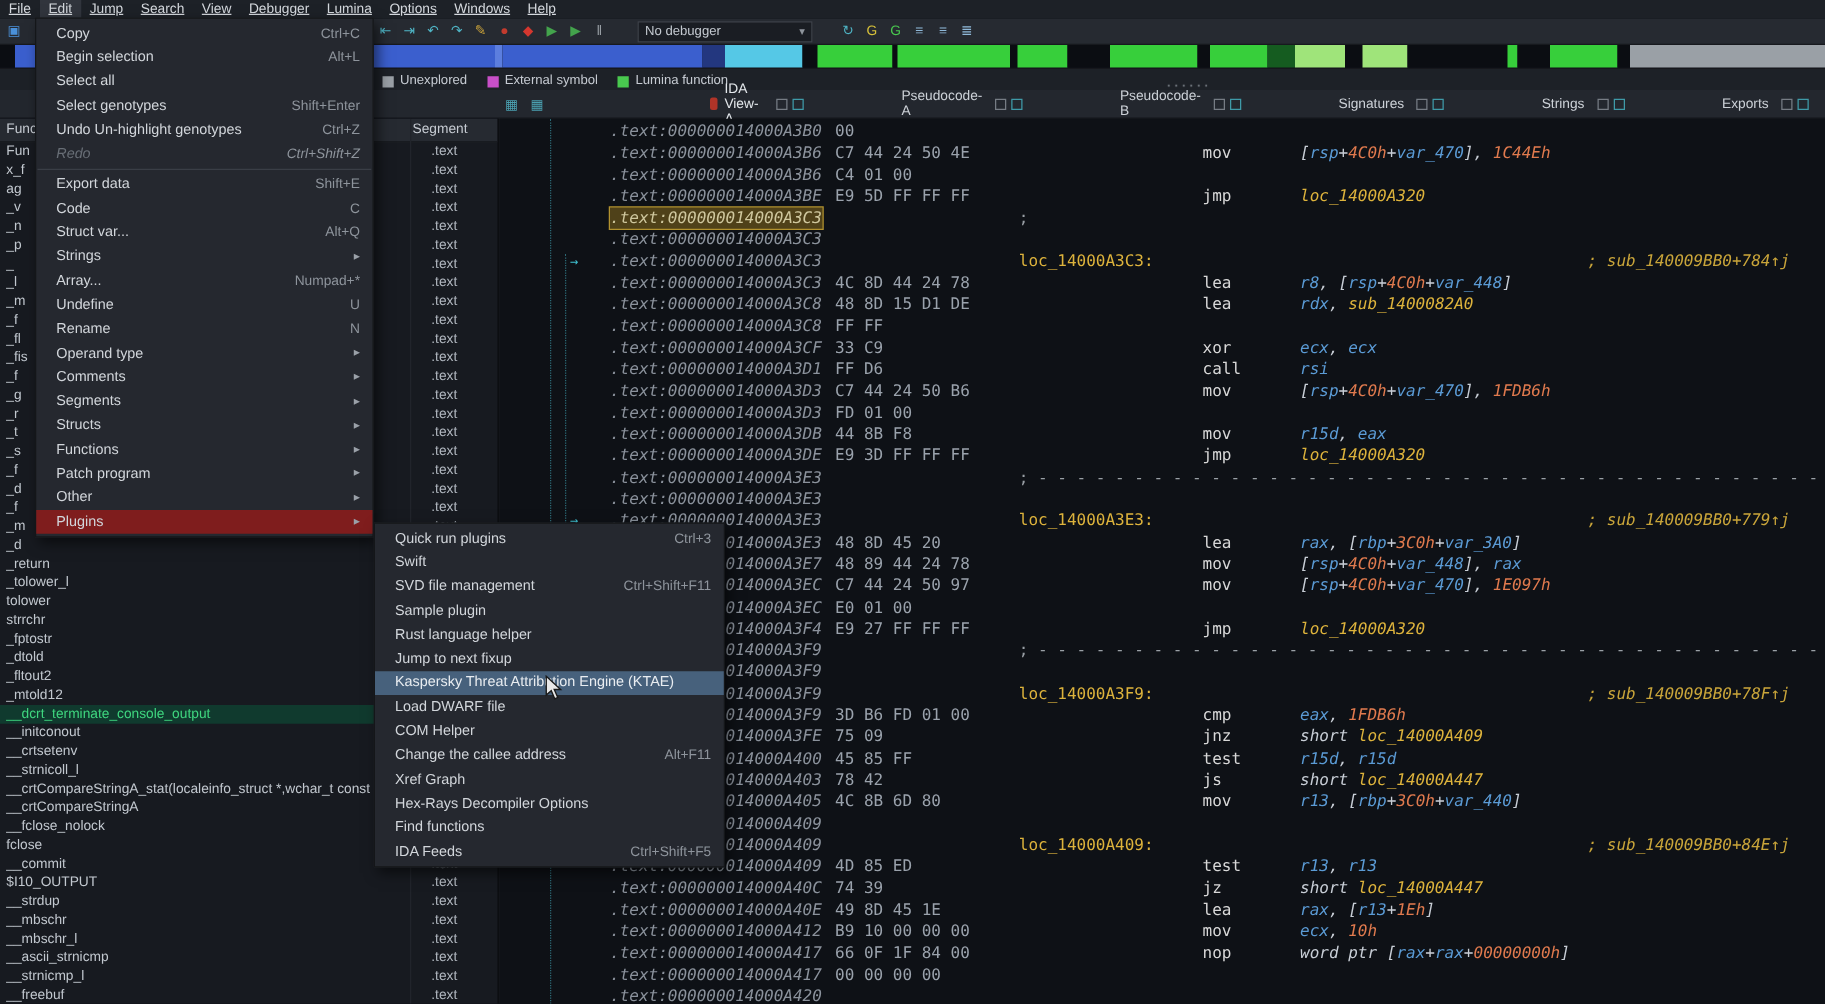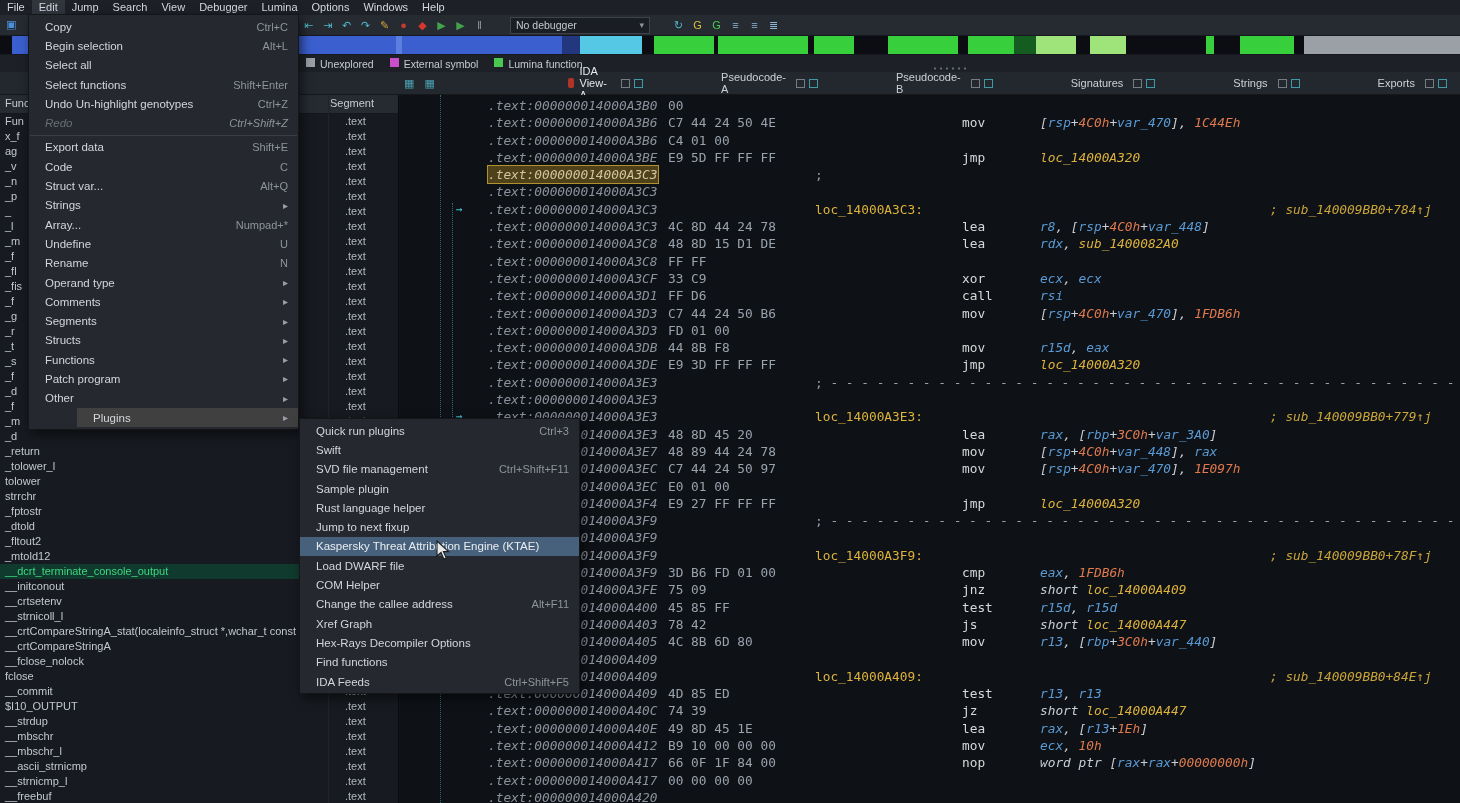--- a/index.html
+++ b/index.html
@@ -2,21 +2,21 @@
 <html><head>
 <meta charset="utf-8">
 <style>
   html,body{margin:0;padding:0;}
   body{width:1460px;height:803px;position:relative;overflow:hidden;background:#121419;
        font-family:"Liberation Sans","DejaVu Sans",sans-serif;color:#c8cdd4;}
 
   
   #menubar{position:absolute;left:0;top:0;width:1460px;height:15px;background:#1d2127;
            font-size:11px;line-height:15px;display:flex;z-index:5;}
-  .mb-item{padding:0 7px;color:#d4d8dd;}
+  .mb-item{padding:0 7px;color:#d4d8dd;text-decoration:underline;}
   .mb-item.open{background:#31353d;}
 
   
   #toolbar{position:absolute;left:0;top:15px;width:1460px;height:21px;background:#262a31;
            border-bottom:1px solid #17191e;display:flex;align-items:center;z-index:4;box-sizing:border-box;}
   .tb-spacer{width:300px;flex:none;}
   .tb-icon{width:17px;text-align:center;font-size:11px;flex:none;margin-right:2px;line-height:20px;}
   #tb-sliver{position:absolute;left:6px;top:3px;color:#4a90d9;font-size:11px;}
   #debugger-combo{width:128px;height:15px;background:#1a1d23;border:1px solid #3e434b;color:#c4c9d0;
            font-size:10.5px;line-height:14px;padding:0 5px;display:flex;justify-content:space-between;
@@ -24,21 +24,21 @@
   #debugger-combo .arr{color:#8e949c;font-size:9px;}
 
   
   #navband{position:absolute;left:0;top:36px;width:1460px;height:19px;background:#0b0d12;display:flex;
            border-bottom:1px solid #17191e;box-sizing:border-box;}
   .nb-seg{height:100%;flex:none;}
 
   
   #legend{position:absolute;left:0;top:55px;width:1460px;height:17px;background:#1d2127;display:flex;
           align-items:center;padding-left:306px;box-sizing:border-box;font-size:10.5px;color:#c6cbd2;gap:16px;}
-  .lg-item{display:flex;align-items:flex-start;gap:5px;}
+  .lg-item{display:flex;align-items:flex-end;gap:5px;}
   .lg-swatch{width:9px;height:9px;display:inline-block;}
 
   
   #tabbar{position:absolute;left:0;top:72px;width:1460px;height:23px;background:#23272e;
           border-bottom:1px solid #15171b;display:flex;align-items:center;font-size:11px;box-sizing:border-box;}
   #tabbar .grid-icon{color:#4aa0b0;font-size:11px;margin-right:10px;}
   .tab{display:flex;align-items:center;color:#ccd1d7;padding-left:23px;}
   .tab.active{color:#e4e8ec;}
   .tab-red-icon{width:10px;height:10px;background:#b03428;border-radius:2px;margin-right:6px;display:inline-block;}
   .tab-tools{display:flex;align-items:center;margin:0 55px 0 10px;gap:4px;}
@@ -78,21 +78,21 @@
   .dc{position:absolute;left:870px;color:#c9a53a;font-style:italic;}
   .ds{position:absolute;left:415px;color:#9aa0a6;width:645px;overflow:hidden;}
   .dnum{color:#e07a4e;} .dreg{color:#5b9bd5;} .dlbl{color:#ddb33c;} .dp{color:#c8ced6;}
 
   
   .menu{position:absolute;background:#25282f;border:1px solid #141619;box-shadow:3px 4px 10px rgba(0,0,0,.55);
         font-size:11.5px;padding:2px 0;box-sizing:border-box;}
   #edit-menu{left:28px;top:14px;width:271px;z-index:50;}
   #plugins-menu{left:299px;top:418px;width:281px;z-index:60;}
   .m-item{height:19.3px;display:flex;align-items:center;padding:0 10px 0 16px;color:#d2d6db;position:relative;}
-  .m-item.hl{background:#404040;margin-left:48px;}
+  .m-item.hl{background:#7f1d1d;}
   .m-item.hl2{background:#47617c;color:#e9edf1;}
   .m-item.disabled{color:#686e76;font-style:italic;}
   .m-shortcut{margin-left:auto;color:#8e949c;font-size:11px;}
   .m-arrow{margin-left:auto;color:#9aa0a8;font-size:10px;}
   .m-sep{height:1px;background:#3a3e46;margin:2px 1px;}
 
   #cursor{position:absolute;left:436px;top:540px;z-index:100;}
 </style>
 </head>
 <body>
@@ -485,21 +485,21 @@
       <span class="m-shortcut">Ctrl+C</span>
     </div>
     <div class="m-item">
       <span class="m-label">Begin selection</span>
       <span class="m-shortcut">Alt+L</span>
     </div>
     <div class="m-item">
       <span class="m-label">Select all</span>
     </div>
     <div class="m-item">
-      <span class="m-label">Select functions</span>
+      <span class="m-label">Select genotypes</span>
       <span class="m-shortcut">Shift+Enter</span>
     </div>
     <div class="m-item">
       <span class="m-label">Undo Un-highlight genotypes</span>
       <span class="m-shortcut">Ctrl+Z</span>
     </div>
     <div class="m-item disabled">
       <span class="m-label">Redo</span>
       <span class="m-shortcut">Ctrl+Shift+Z</span>
     </div>

